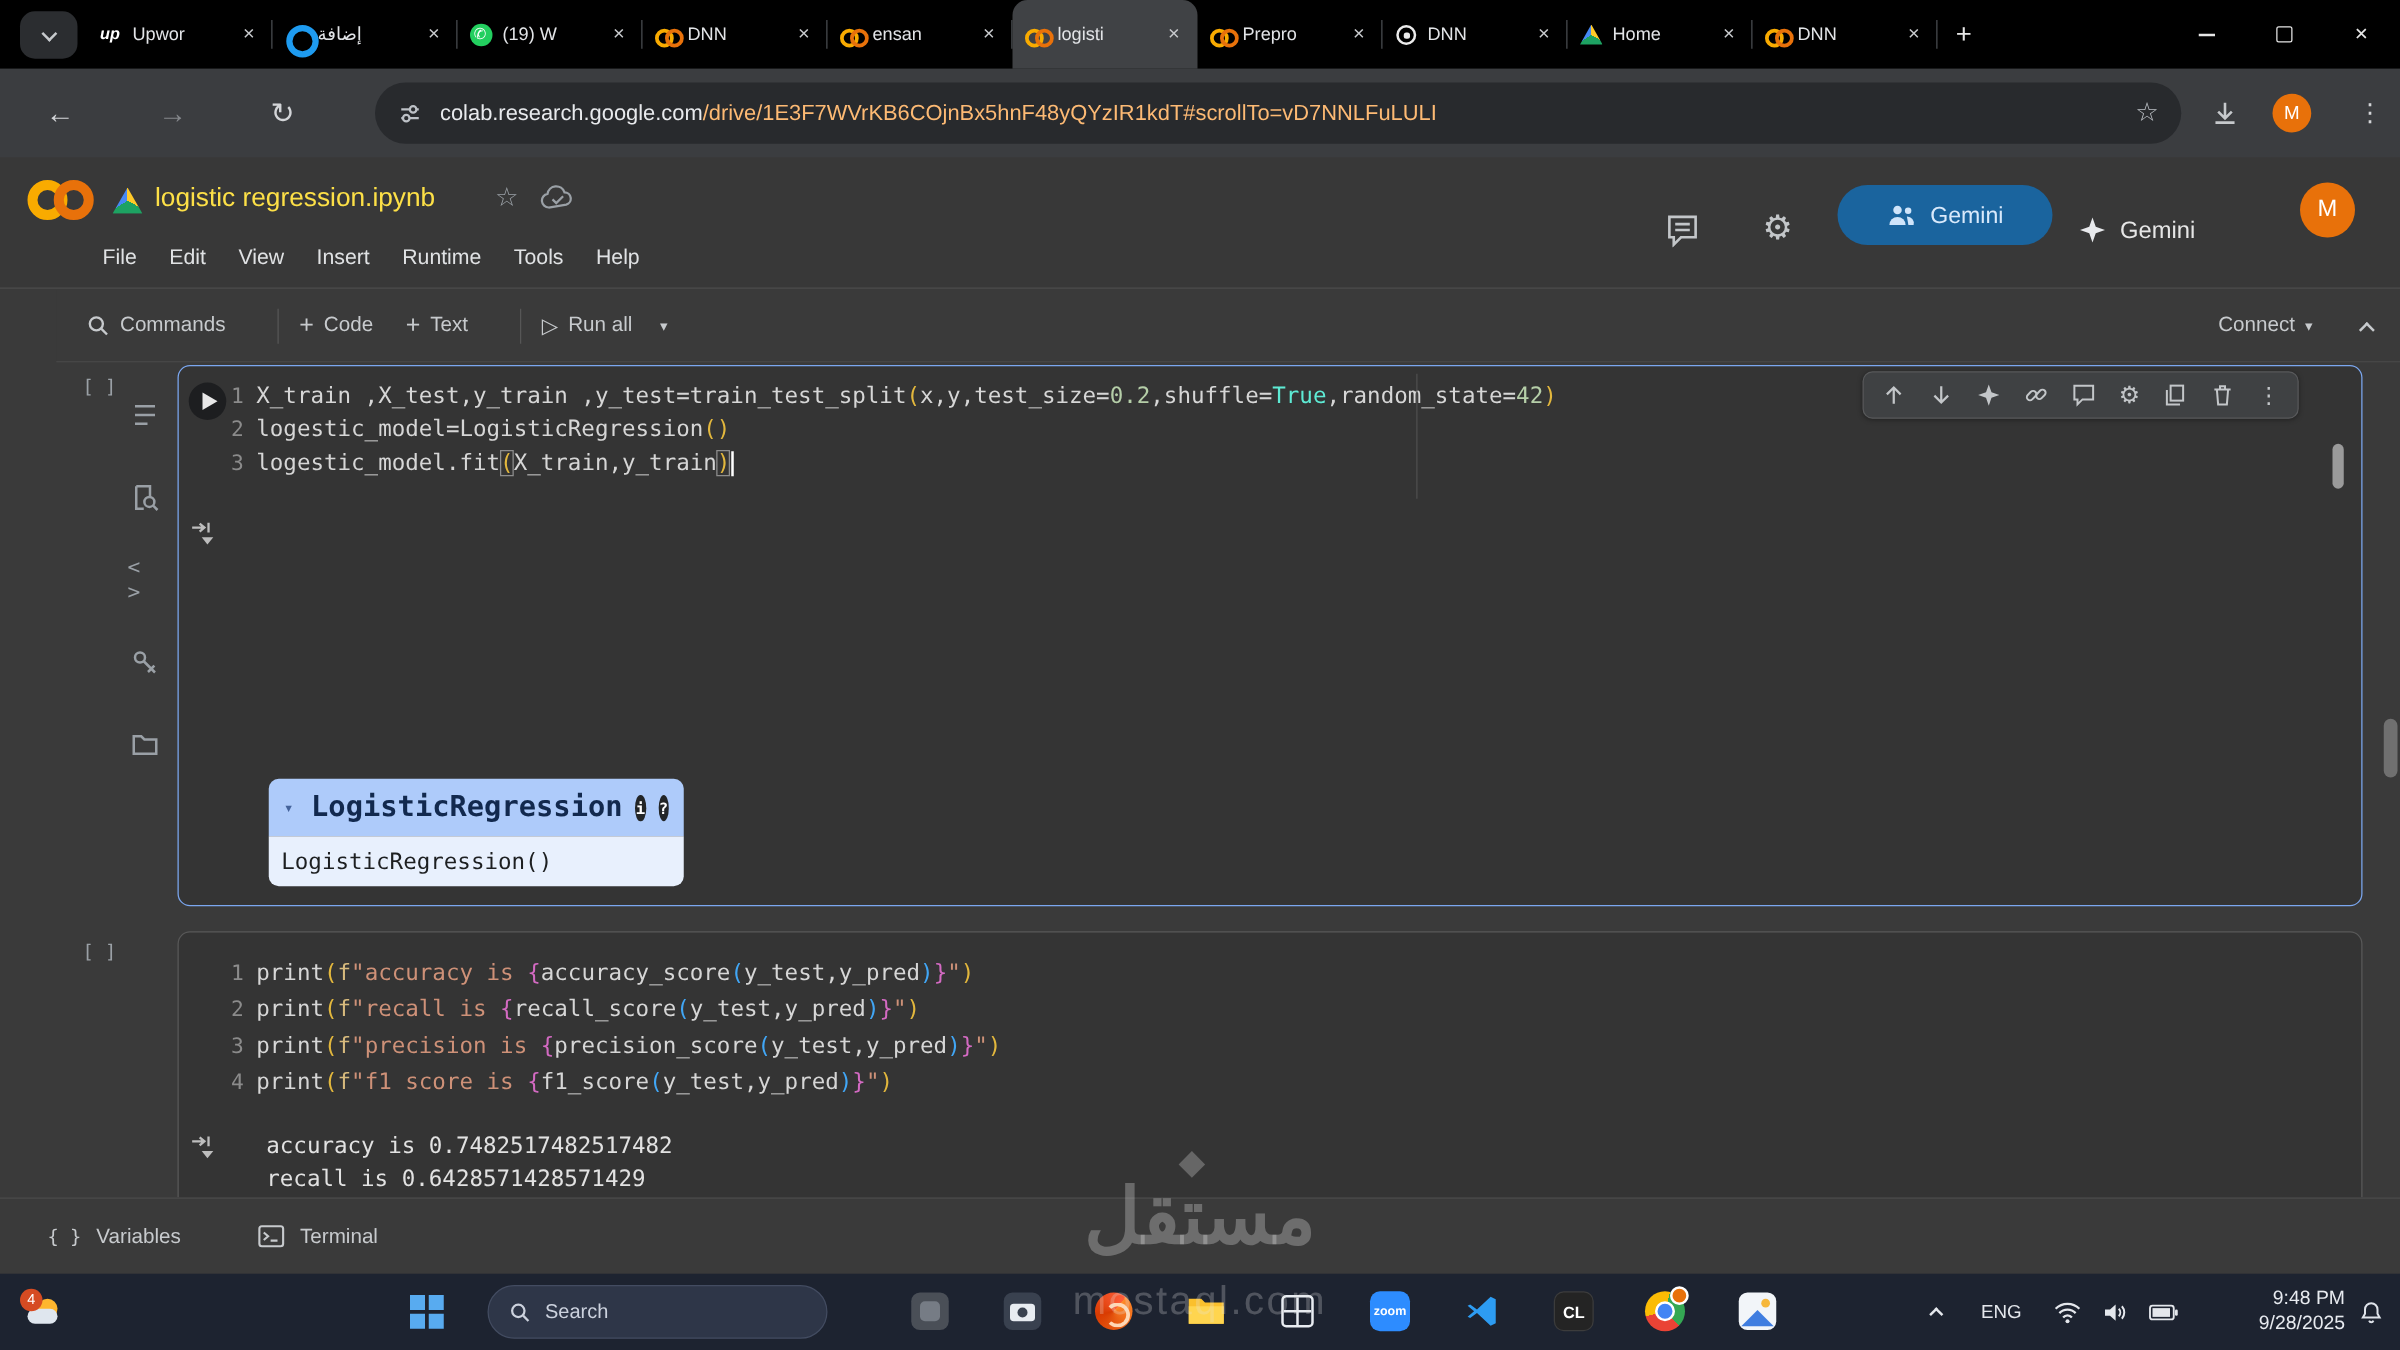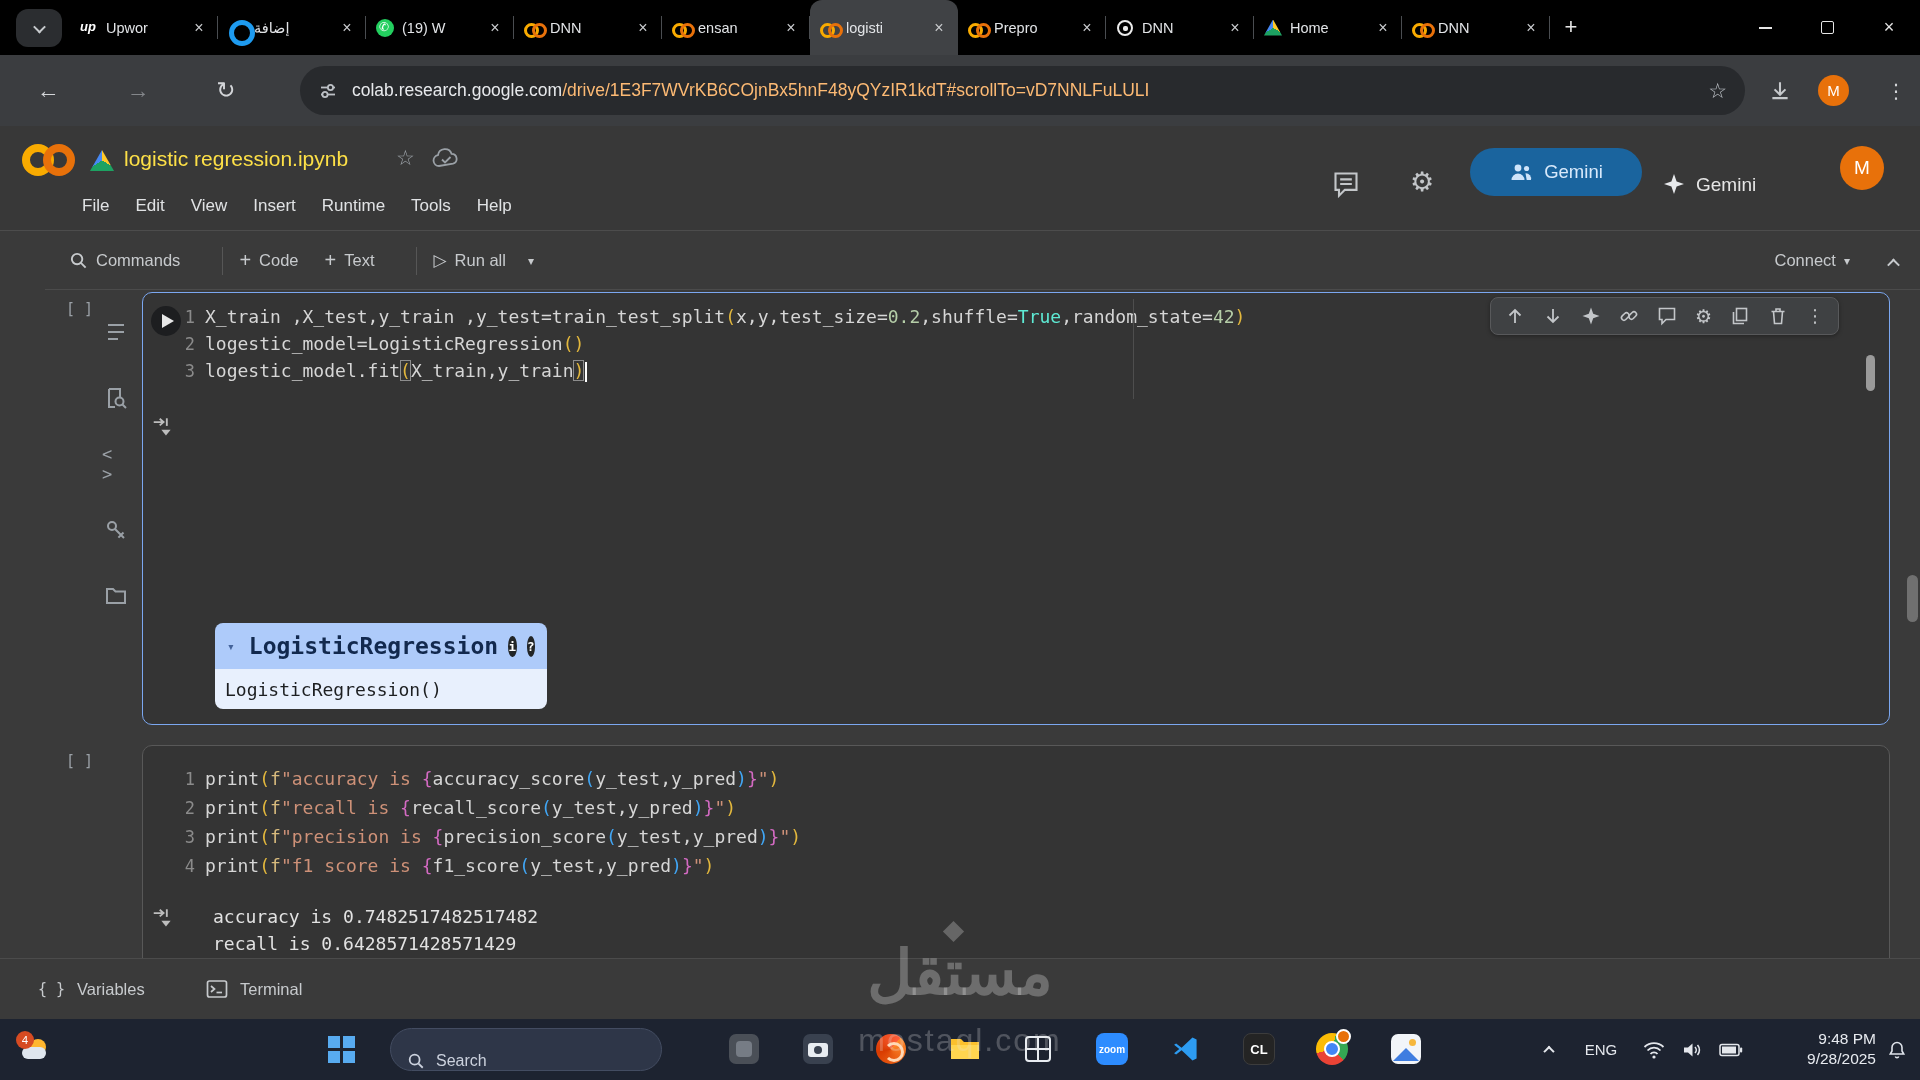--- a/index.html
+++ b/index.html
@@ -147,21 +147,21 @@
   
   .taskbar { position:absolute; left:0; right:0; top:1019px; height:61px; background:#1d2330; z-index:6; }
   .tb-widget { position:absolute; left:16px; top:12px; width:44px; height:38px; }
   .tb-sun { position:absolute; left:14px; top:8px; width:16px; height:16px; border-radius:50%; background:#ffb62e; }
   .tb-cloud { position:absolute; left:6px; top:16px; width:24px; height:12px; border-radius:8px; background:#dfe6ee; }
   .tb-badge { position:absolute; left:0; top:0; width:18px; height:18px; border-radius:50%; background:#d64b22; color:#fff;
               font-size:11.5px; display:flex; align-items:center; justify-content:center; }
   .tb-start { position:absolute; left:328px; top:17px; width:27px; height:27px; display:grid; grid-template-columns:12px 12px; grid-gap:3px; }
   .tb-start i { width:12px; height:12px; background:#58abf0; }
   .tb-search { position:absolute; left:390px; top:9px; width:272px; height:43px; border-radius:22px; background:#2e3648;
-               border:1px solid #434c61; display:flex; align-items:flex-end; padding:0 16px; gap:11px; color:#ccd2de; font-size:16px; }
+               border:1px solid #434c61; display:flex; align-items:center; padding:0 16px; gap:11px; color:#ccd2de; font-size:16px; }
   .tb-ic { position:absolute; top:11px; width:38px; height:38px; display:flex; align-items:center; justify-content:center; }
   .ic-sq1 { width:30px; height:30px; border-radius:7px; background:#4a4f57; position:relative; }
   .ic-sq1::after { content:""; position:absolute; inset:7px; border-radius:4px; background:#767c85; }
   .ic-cam { width:30px; height:30px; border-radius:7px; background:#39414f; position:relative; }
   .ic-cam::before { content:""; position:absolute; left:5px; top:9px; width:20px; height:14px; border-radius:3px; background:#e8ecf1; }
   .ic-cam::after { content:""; position:absolute; left:11px; top:12px; width:8px; height:8px; border-radius:50%; background:#39414f; }
   .ic-swirl { width:30px; height:30px; border-radius:50%; background:conic-gradient(from 40deg,#ff8a2a,#d83b01 60%,#ff5e3a); position:relative; }
   .ic-swirl::after { content:""; position:absolute; left:8px; top:8px; width:14px; height:14px; border-radius:50%; border:3px solid #ffd8b5; border-left-color:transparent; }
   .ic-grid { width:26px; height:26px; border:2px solid #e8ecf1; border-radius:4px; position:relative; }
   .ic-grid::before { content:""; position:absolute; left:10px; top:0; width:2px; height:22px; background:#e8ecf1; }

